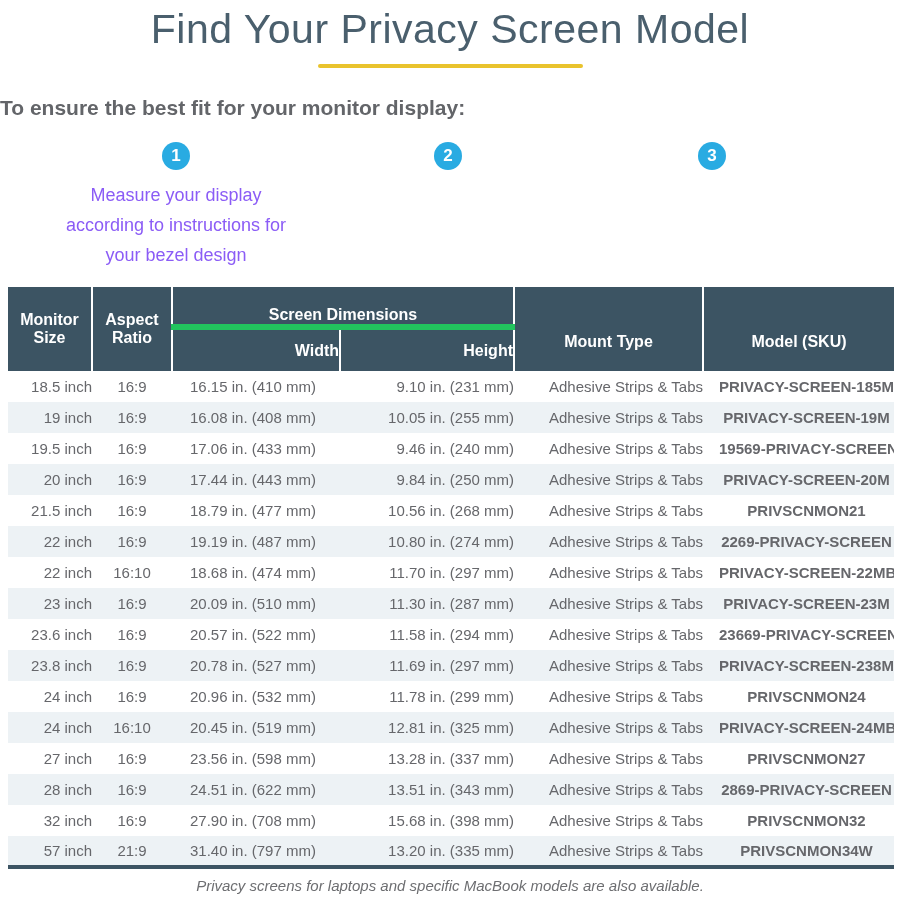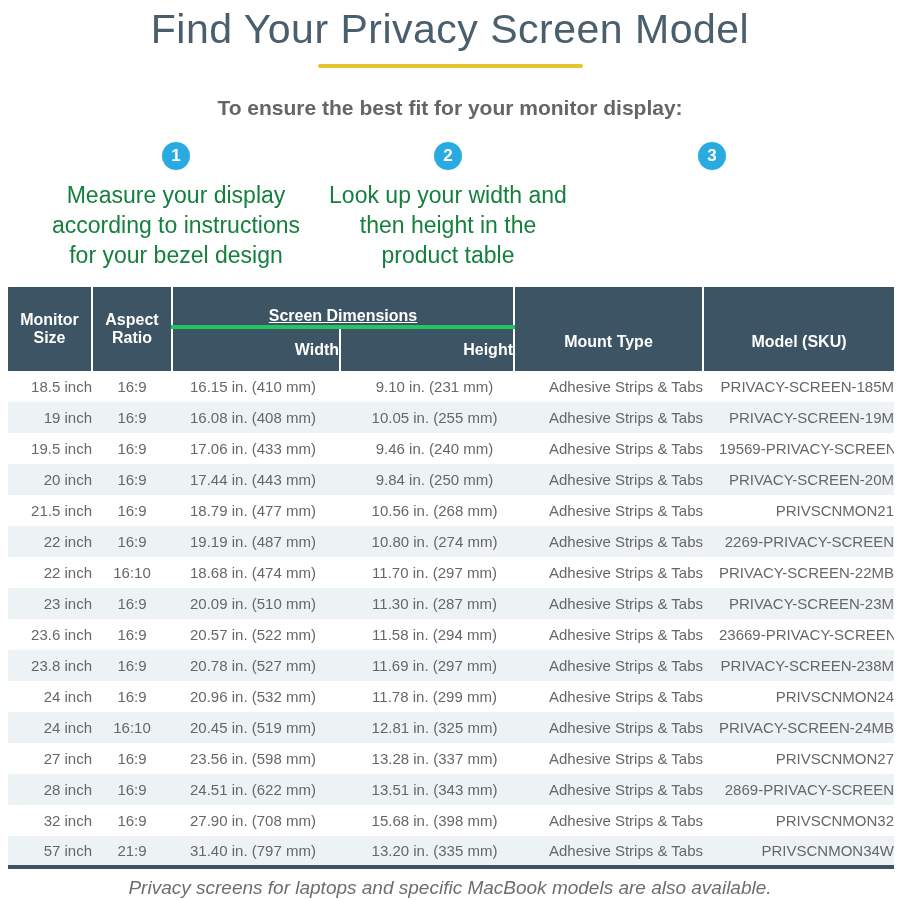--- a/index.html
+++ b/index.html
@@ -24,21 +24,21 @@
     margin: 12px auto 0 auto;
     background: #e9c32d;
     border-radius: 2px;
   }
   .subtitle {
     margin-top: 28px;
     font-size: 21px;
     line-height: 24px;
     font-weight: bold;
     color: #636569;
-    text-align: center;
+    text-align: left;
   }
   
   .steps {
     display: flex;
     margin-top: 22px;
   }
   .step { text-align: center; }
   .step-1 { width: 250px; margin-left: 51px; }
   .step-2 { width: 250px; margin-left: 22px; }
   .step-3 { width: 250px; margin-left: 14px; }
@@ -47,23 +47,23 @@
     margin: 0 auto 10px auto;
     background: #29abe2;
     border-radius: 50%;
     color: #ffffff;
     font-size: 17px;
     font-weight: bold;
     line-height: 28px;
     text-align: center;
   }
   .step-text {
-    font-size: 23px;
+    font-size: 18px;
     line-height: 30px;
-    color: #15803d;
+    color: #8b5cf6;
   }
   
   table.product-table {
     width: 886px;
     margin: 17px 0 0 8px;
     border-collapse: collapse;
     table-layout: fixed;
     border-bottom: 4px solid #3c5463;
   }
   col.c-size   { width: 84px; }
@@ -75,61 +75,60 @@
   thead th {
     background: #3c5463;
     color: #ffffff;
     font-size: 16px;
     font-weight: bold;
     text-align: center;
   }
   thead tr.h-top th { height: 40px; }
   thead tr.h-sub th { height: 44px; text-align: right; }
   th.b-right { border-right: 2px solid #ffffff; }
-  th.screen-dims { border-bottom: 4px solid #22c55e; vertical-align: bottom; padding-bottom: 0; text-decoration: underline; }
+  th.screen-dims { border-bottom: 6px solid #22c55e; vertical-align: bottom; padding-bottom: 0; }
   th.rowspan-mid { vertical-align: middle; }
   th.rowspan-bottom { vertical-align: bottom; padding-bottom: 20px; }
   tbody td {
     height: 31px;
     font-size: 15px;
     color: #66676b;
     white-space: nowrap;
     overflow: hidden;
   }
   tbody tr:nth-child(even) { background: #edf2f5; }
   td.cell-size   { padding-left: 10px; text-align: right; }
   td.cell-ratio  { text-align: center; }
   td.cell-width  { padding-left: 18px; text-align: left; }
-  td.cell-height { padding-left: 15px; text-align: center; }
+  td.cell-height { padding-left: 15px; text-align: right; }
   td.cell-mount  { padding-left: 20px; text-align: right; }
-  td.cell-model  { padding-left: 16px; text-align: right; }
+  td.cell-model  { padding-left: 16px; text-align: center; font-weight: bold; }
   
   .footer-note {
     margin-top: 8px;
-    font-size: 19px;
+    font-size: 15px;
     font-style: italic;
     color: #6d6e71;
     text-align: center;
   }
 </style>
 </head>
 <body>
 
 <h1 class="page-title">Find Your Privacy Screen Model</h1>
 <div class="yellow-divider"></div>
 <p class="subtitle">To ensure the best fit for your monitor display:</p>
 
 <div class="steps">
   <div class="step step-1">
     <div class="step-badge">1</div>
     <div class="step-text">Measure your display according to instructions for your bezel design</div>
   </div>
   <div class="step step-2">
     <div class="step-badge">2</div>
-    <div class="step-text">Look up your width and then height in the product table</div>
   </div>
   <div class="step step-3">
     <div class="step-badge">3</div>
   </div>
 </div>
 
 <table class="product-table">
   <colgroup>
     <col class="c-size">
       <col class="c-ratio">

